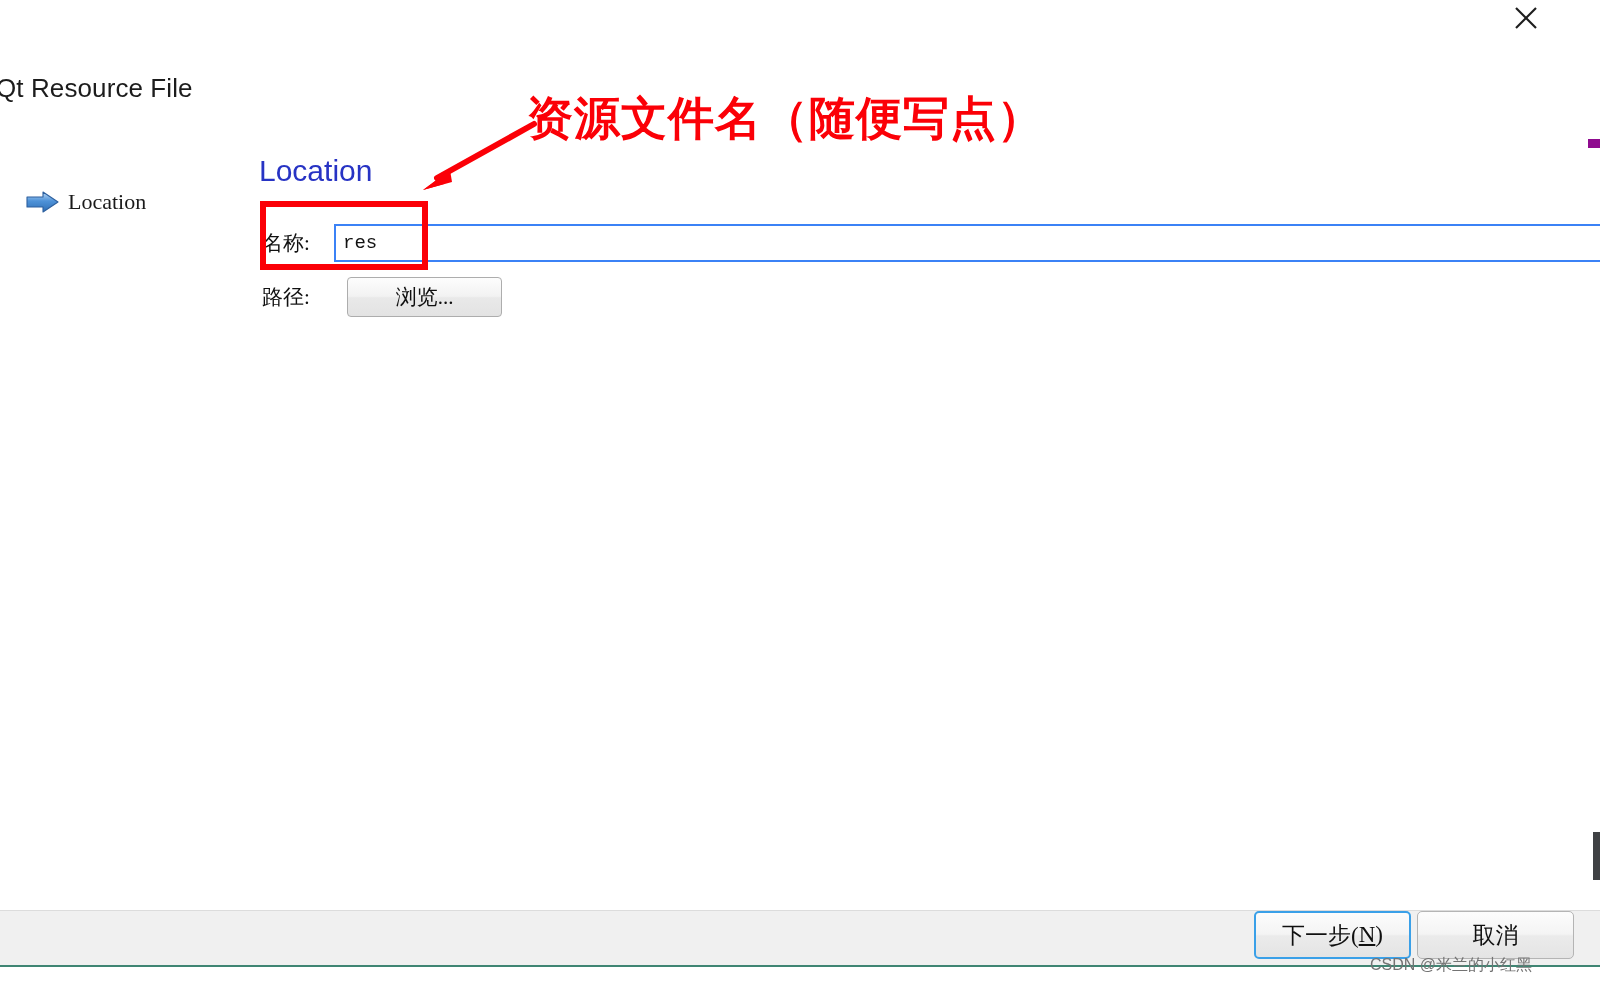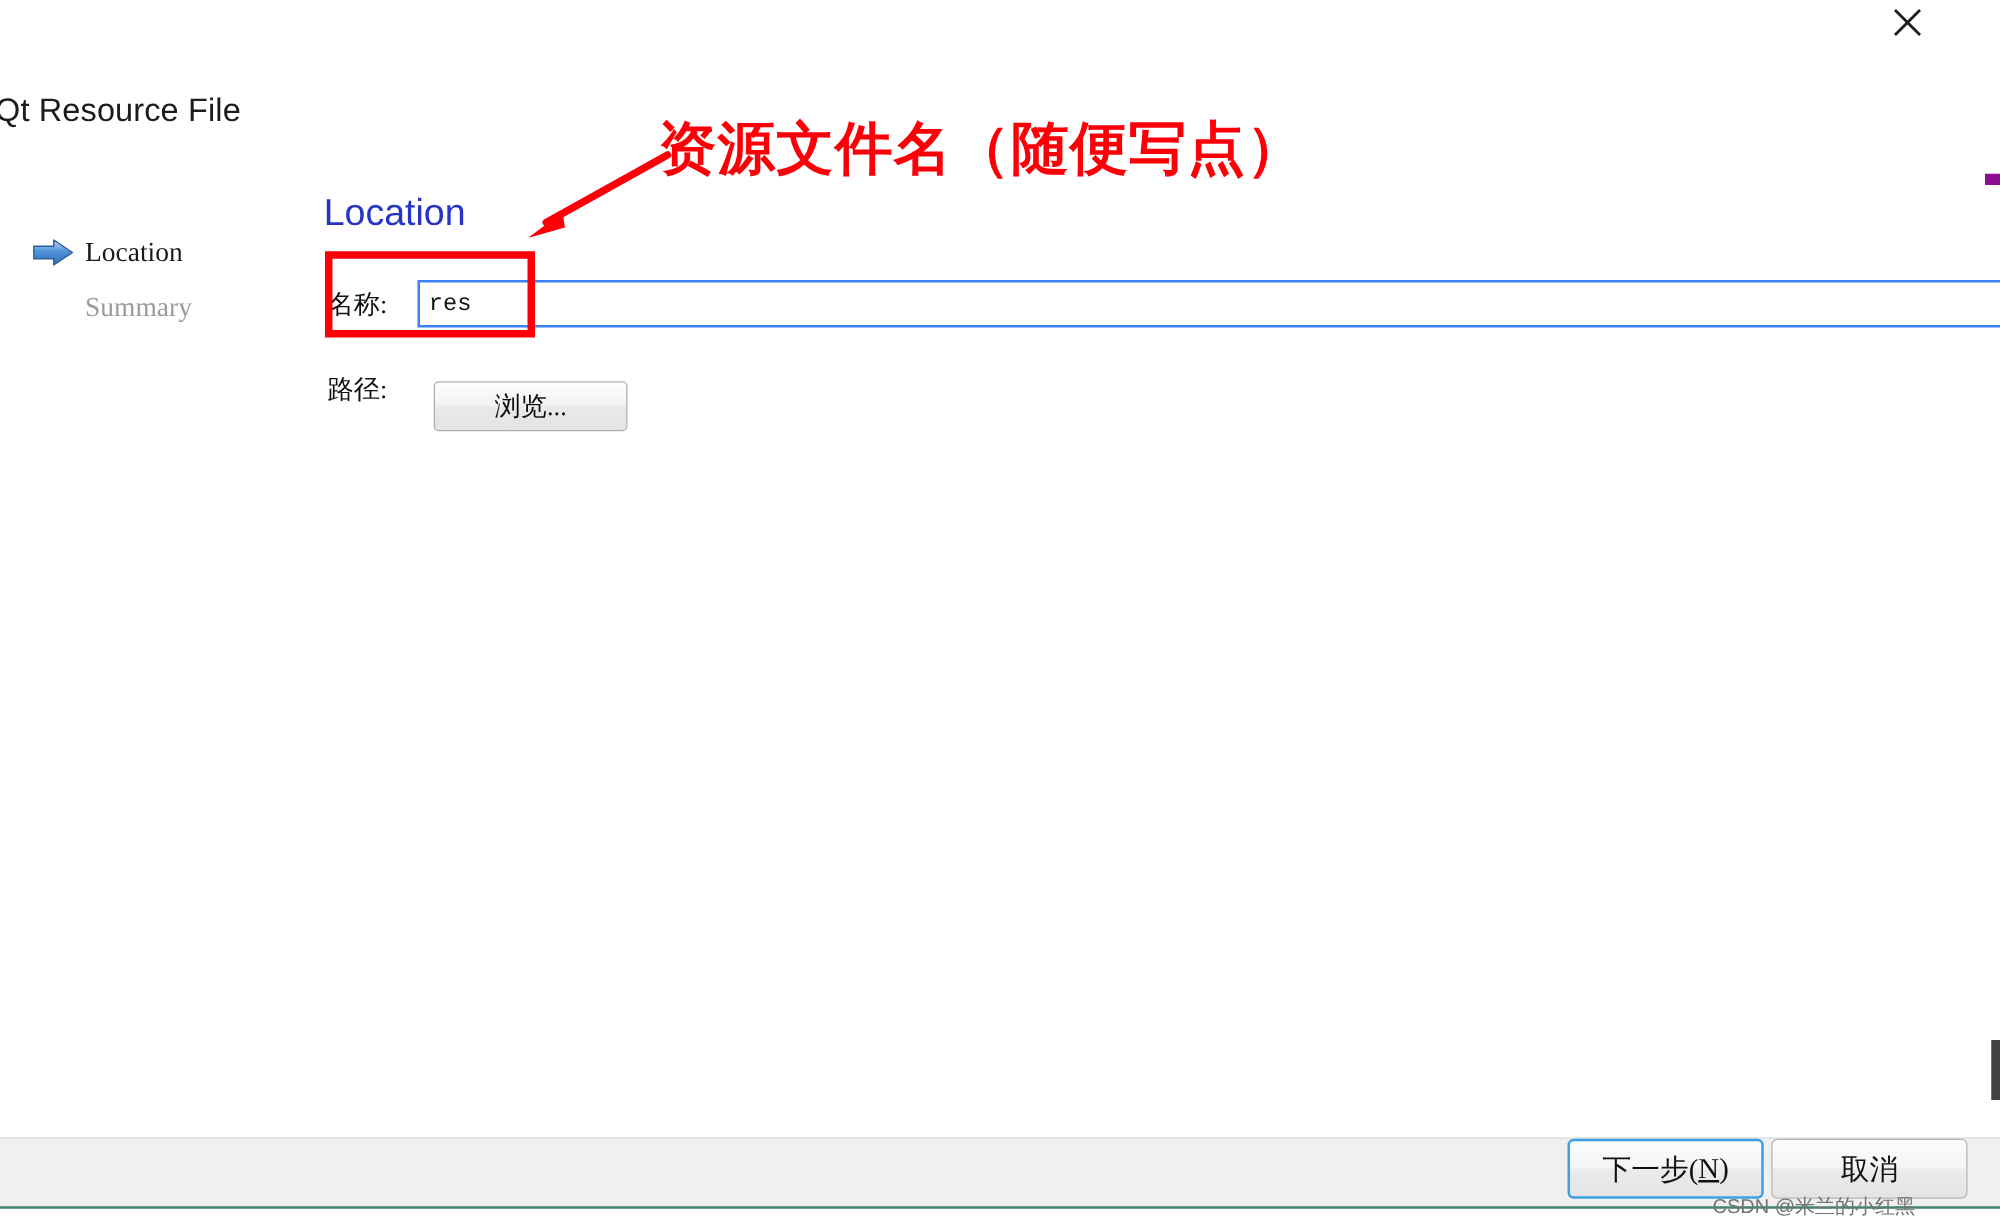--- a/index.html
+++ b/index.html
@@ -131,21 +131,20 @@
     border-radius: 4px;
     background: linear-gradient(to bottom, #fdfdfd 0%, #f2f2f2 48%, #e9e9e9 52%, #e3e3e3 100%);
     display: flex;
     align-items: center;
     justify-content: center;
     font-family: "Liberation Serif", serif;
     font-size: 21px;
     color: #101010;
     cursor: pointer;
     user-select: none;
-    margin-top: 28px;
   }
 
   
   #footer-bar {
     position: absolute;
     left: 0;
     top: 910px;
     width: 1600px;
     height: 56px;
     background: #f0f0f0;
@@ -274,24 +273,20 @@
             <stop offset="45%" stop-color="#4e92d8"></stop>
             <stop offset="100%" stop-color="#2f6fb5"></stop>
           </linearGradient>
         </defs>
         <path d="M1 6 L17 6 L17 1 L32 11 L17 21 L17 16 L1 16 Z" fill="url(#arrGrad)" stroke="#2c5f9e" stroke-width="1.1" stroke-linejoin="round"></path>
       </svg>
     </span>
     <span class="step-label">Location</span>
   </div>
 
-  <div class="step-row step-upcoming">
-    <span class="step-icon-slot"></span>
-    <span class="step-label">Summary</span>
-  </div>
 
 </div>
 
 <div id="page-heading">Location</div>
 
 <div class="field-row" id="row-name">
   <span class="field-label">名称:</span>
   <div class="text-field" id="name-input">res</div>
 </div>
 

